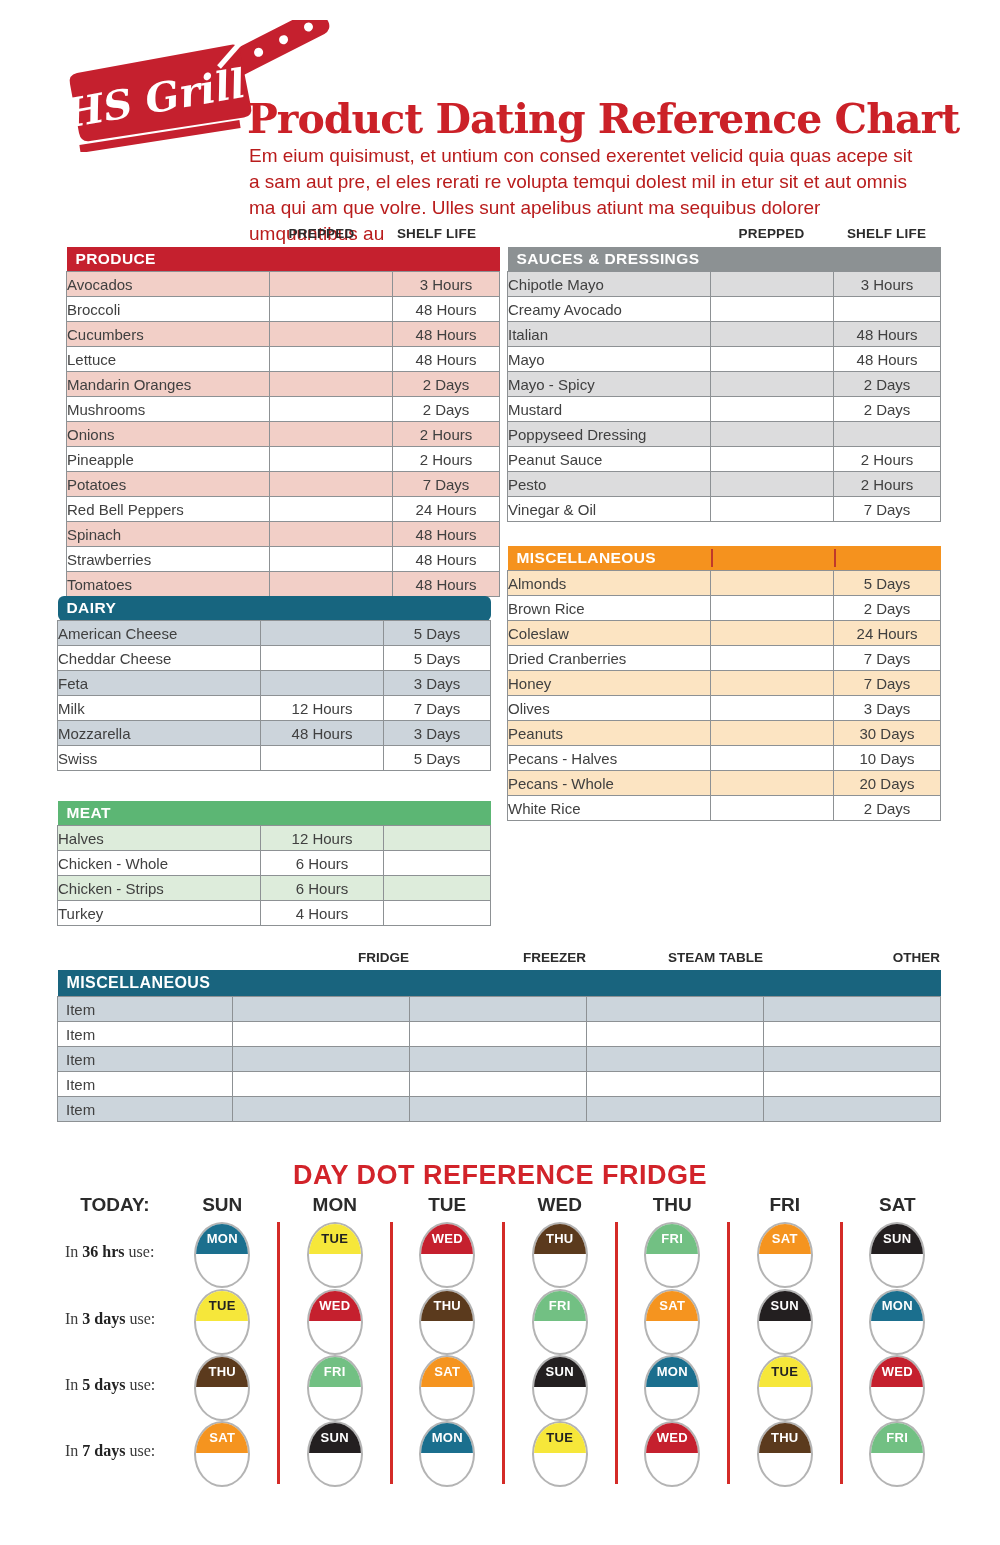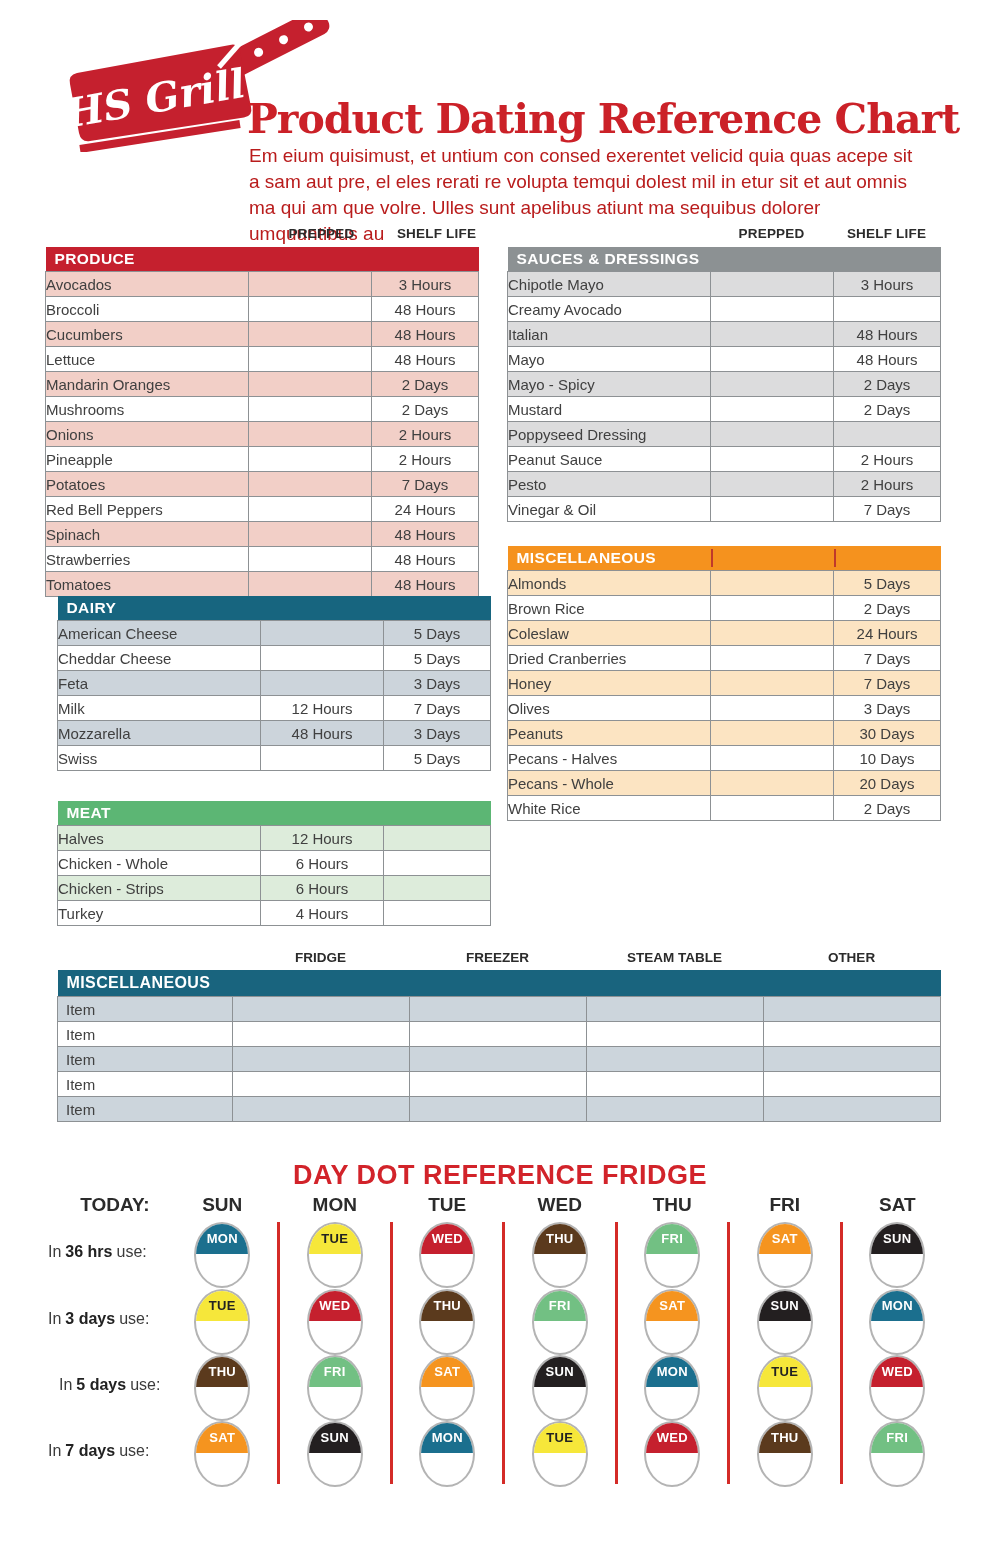--- a/index.html
+++ b/index.html
@@ -22,21 +22,21 @@
   table.chart{position:absolute;border-collapse:collapse;table-layout:fixed;width:433px;}
   table.chart th{height:24px;color:#fff;font-size:15.5px;font-weight:bold;
     text-align:left;padding:0 0 0 9px;letter-spacing:.4px;border:none;}
   table.chart td{height:24px;border:1px solid #8d9194;font-size:15px;color:#404040;
     padding:0;overflow:hidden;white-space:nowrap;}
   td.c-name{padding-left:9px;}
   td.c-prep,td.c-shelf{text-align:center;}
 
   .t-produce th{background:#c5202e;}
   .t-produce tbody tr:nth-of-type(odd) td{background:#f2cfc7;}
-  .t-dairy th{background:#17657f;}
+  .t-dairy th{background:#17657f;border-radius:6px;}
   .t-dairy tbody tr:nth-of-type(odd) td{background:#ccd4db;}
   .t-meat th{background:#5cb674;}
   .t-meat tbody tr:nth-of-type(odd) td{background:#ddecdb;}
   .t-sauces th{background:#8c9193;}
   .t-sauces tbody tr:nth-of-type(odd) td{background:#dcdcdd;}
   .t-misc th{background:#f5921e;position:relative;}
   .t-misc th::before,.t-misc th::after{content:"";position:absolute;top:3px;bottom:3px;
     width:2px;background:#c0392b;}
   .t-misc th::before{left:203px;}
   .t-misc th::after{left:326px;}
@@ -44,36 +44,36 @@
 
   
   table.storage{position:absolute;left:57px;top:970px;border-collapse:collapse;
     table-layout:fixed;width:883px;}
   table.storage th{height:26px;background:#19647e;color:#fff;font-size:16px;
     font-weight:bold;text-align:left;padding:0 0 0 9px;letter-spacing:.4px;border:none;}
   table.storage td{height:24px;border:1px solid #8d9194;font-size:15px;color:#404040;padding:0;}
   table.storage td.c-item{padding-left:8px;}
   table.storage tbody tr:nth-of-type(odd) td{background:#ccd5dc;}
   .st-label-row{position:absolute;left:232px;top:950px;width:708px;display:flex;}
-  .st-col-label{width:177px;text-align:center;font-size:13.5px;font-weight:bold;color:#2b2b2b;}
+  .st-col-label{width:177px;text-align:right;font-size:13.5px;font-weight:bold;color:#2b2b2b;}
 
   
   #guide-title{position:absolute;left:0;top:1160px;width:1000px;margin:0;text-align:center;
     font-size:27px;font-weight:bold;color:#d2232a;letter-spacing:.5px;}
   #today-label{position:absolute;left:50px;top:1194px;width:130px;text-align:center;
     font-size:19px;font-weight:bold;color:#2b2b2b;}
   .day-head-row{position:absolute;left:166px;top:1194px;width:788px;display:flex;}
   .day-head{width:112.5px;text-align:center;font-size:19px;font-weight:bold;color:#2b2b2b;}
   .dot-row{position:absolute;left:166px;width:788px;display:flex;}
   .dot-cell{width:112.5px;display:flex;justify-content:center;}
   .dot{position:relative;width:52px;height:62px;background:#fff;border:2px solid #b4b4b4;
     border-radius:50%;overflow:hidden;}
   .dot-top{position:absolute;top:0;left:0;right:0;height:48%;display:flex;align-items:center;
     justify-content:center;font-size:13px;font-weight:bold;letter-spacing:.3px;}
-  .row-label{position:absolute;left:48px;width:150px;font-size:16px;color:#3b3b3b;}
+  .row-label{position:absolute;left:65px;width:150px;font-size:16px;color:#3b3b3b;font-family:Liberation Serif, serif;}
   .row-label b{color:#222;}
   .row-label span,.row-label b{margin-right:4px;}
   .divider{position:absolute;top:1222px;height:262px;width:3px;background:#d42b28;}
 </style>
 </head>
 <body>
 
 <div id="page">
 
   <svg id="logo" viewBox="0 0 292 132">
@@ -92,21 +92,21 @@
   </svg>
 
   <h1 id="page-title">Product Dating Reference Chart</h1>
   <p id="page-subtitle">Em eium quisimust, et untium con consed exerentet velicid quia quas acepe sit a sam aut pre, el eles rerati re volupta temqui dolest mil in etur sit et aut omnis ma qui am que volre. Ulles sunt apelibus atiunt ma sequibus dolorer umquuntibus au</p>
 
   <div class="col-label" style="left:260px;width:123px;">PREPPED</div>
   <div class="col-label" style="left:383px;width:107px;">SHELF LIFE</div>
   <div class="col-label" style="left:710px;width:123px;">PREPPED</div>
   <div class="col-label" style="left:833px;width:107px;">SHELF LIFE</div>
 
-  <table class="chart t-produce" style="left:45px;top:247px;">
+  <table class="chart t-produce" style="left:66px;top:247px;">
     <colgroup>
         <col style="width:203px">
         <col style="width:123px">
         <col style="width:107px">
       </colgroup>
     <thead>
         <tr>
           <th colspan="3">PRODUCE</th>
         </tr>
       </thead>
@@ -529,21 +529,21 @@
   <div class="divider" style="left:615px;"></div>
   <div class="divider" style="left:727px;"></div>
   <div class="divider" style="left:840px;"></div>
 
   <div class="row-label" style="top:1243px;">
     <span>In</span><b>36 hrs</b><span>use:</span>
   </div>
   <div class="row-label" style="top:1310px;">
     <span>In</span><b>3 days</b><span>use:</span>
   </div>
-  <div class="row-label" style="top:1376px;margin-left:11px;">
+  <div class="row-label" style="top:1376px;">
     <span>In</span><b>5 days</b><span>use:</span>
   </div>
   <div class="row-label" style="top:1442px;">
     <span>In</span><b>7 days</b><span>use:</span>
   </div>
 
   <div class="dot-row" style="top:1222px;">
 
       <div class="dot-cell">
         <div class="dot">

